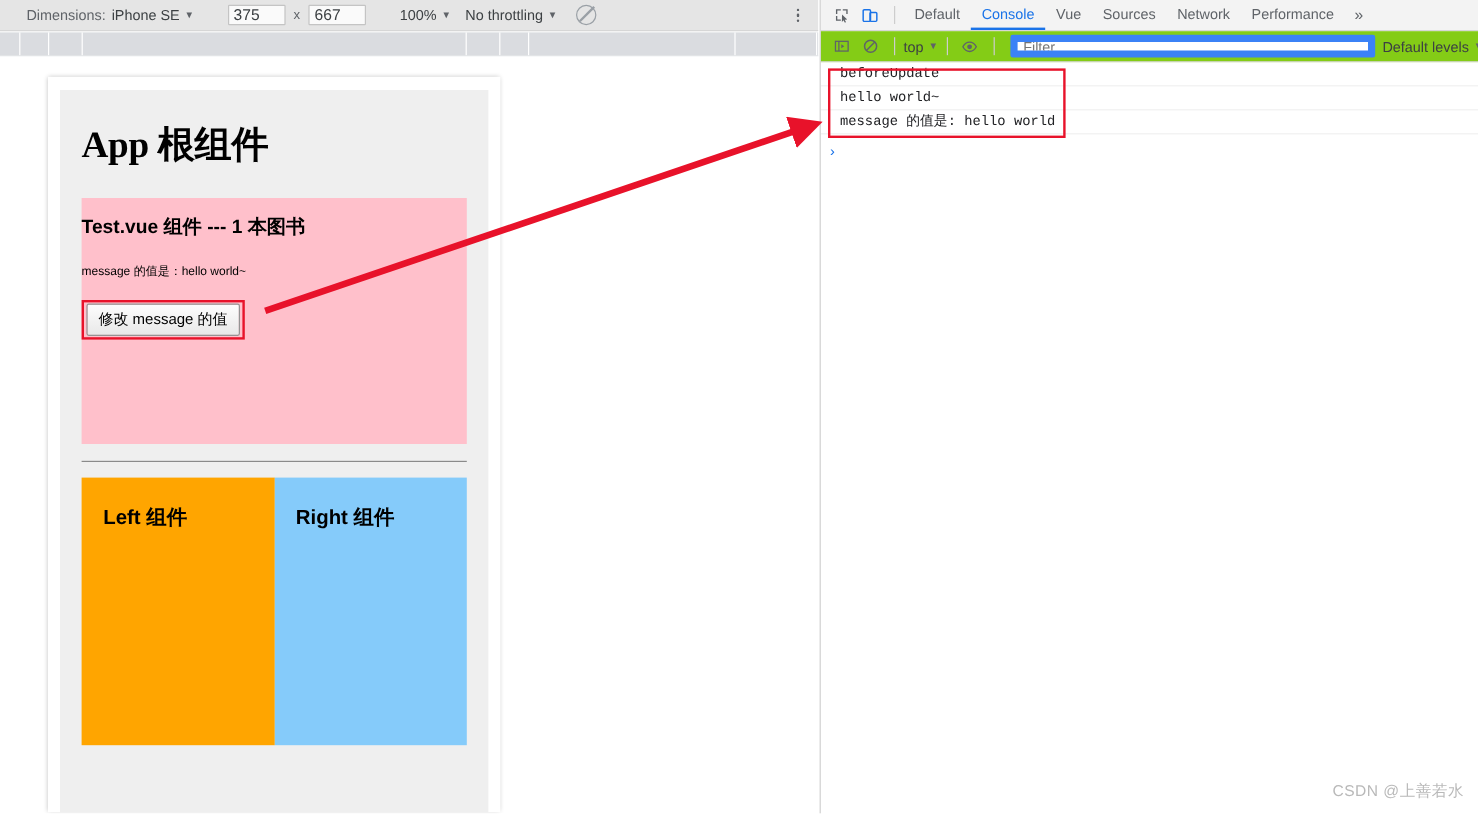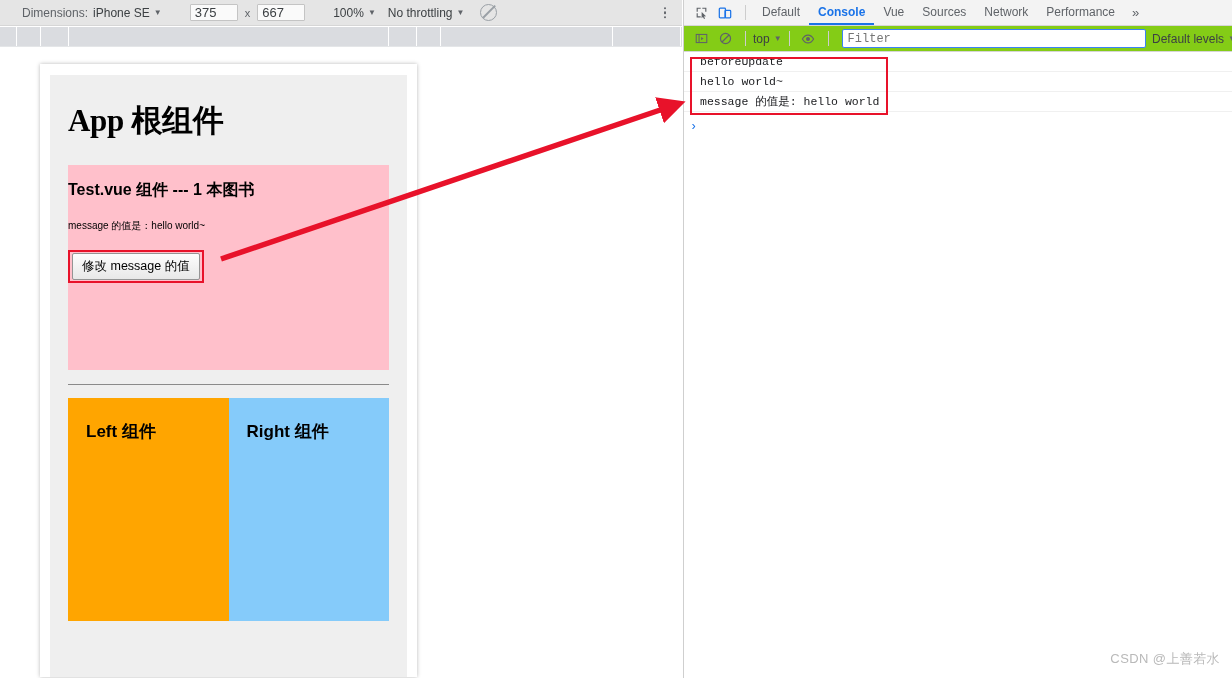--- a/index.html
+++ b/index.html
@@ -241,21 +241,21 @@
     padding: 0 9px;
     height: 25px;
     line-height: 25px;
     cursor: pointer;
     white-space: nowrap;
     box-sizing: border-box;
   }
   .tab.active {
     color: #1a73e8;
     border-bottom: 2px solid #1a73e8;
-    font-weight: bold;
+    font-weight: normal;
   }
   .overflow-tabs {
     font-size: 13px; color: #5f6368;
     padding: 0 8px; cursor: pointer;
   }
 
   #console-toolbar {
     position: relative;
     height: 26px;
     background: #84cc16;
@@ -267,23 +267,23 @@
   }
   .ctx-select {
     font-size: 12px; color: #3c4043;
     display: flex; align-items: center; gap: 4px;
     cursor: pointer; white-space: nowrap;
   }
   #filter-input {
     flex: 1;
     height: 19px;
     margin: 1px 6px;
-    border: 1px solid #3b82f6;
-    background: #ffffff;
-    font-family: Liberation Mono, monospace;
+    border: 6px solid #3b82f6;
+    background: #ffffff;
+    font-family: Liberation Sans, sans-serif;
     font-size: 12px;
     color: #3c4043;
     padding: 0 5px;
     box-sizing: border-box;
     border-radius: 2px;
   }
   #filter-input::placeholder { color: #757575; }
   #levels-select {
     font-size: 12px; color: #3c4043;
     display: flex; align-items: center; gap: 4px;

